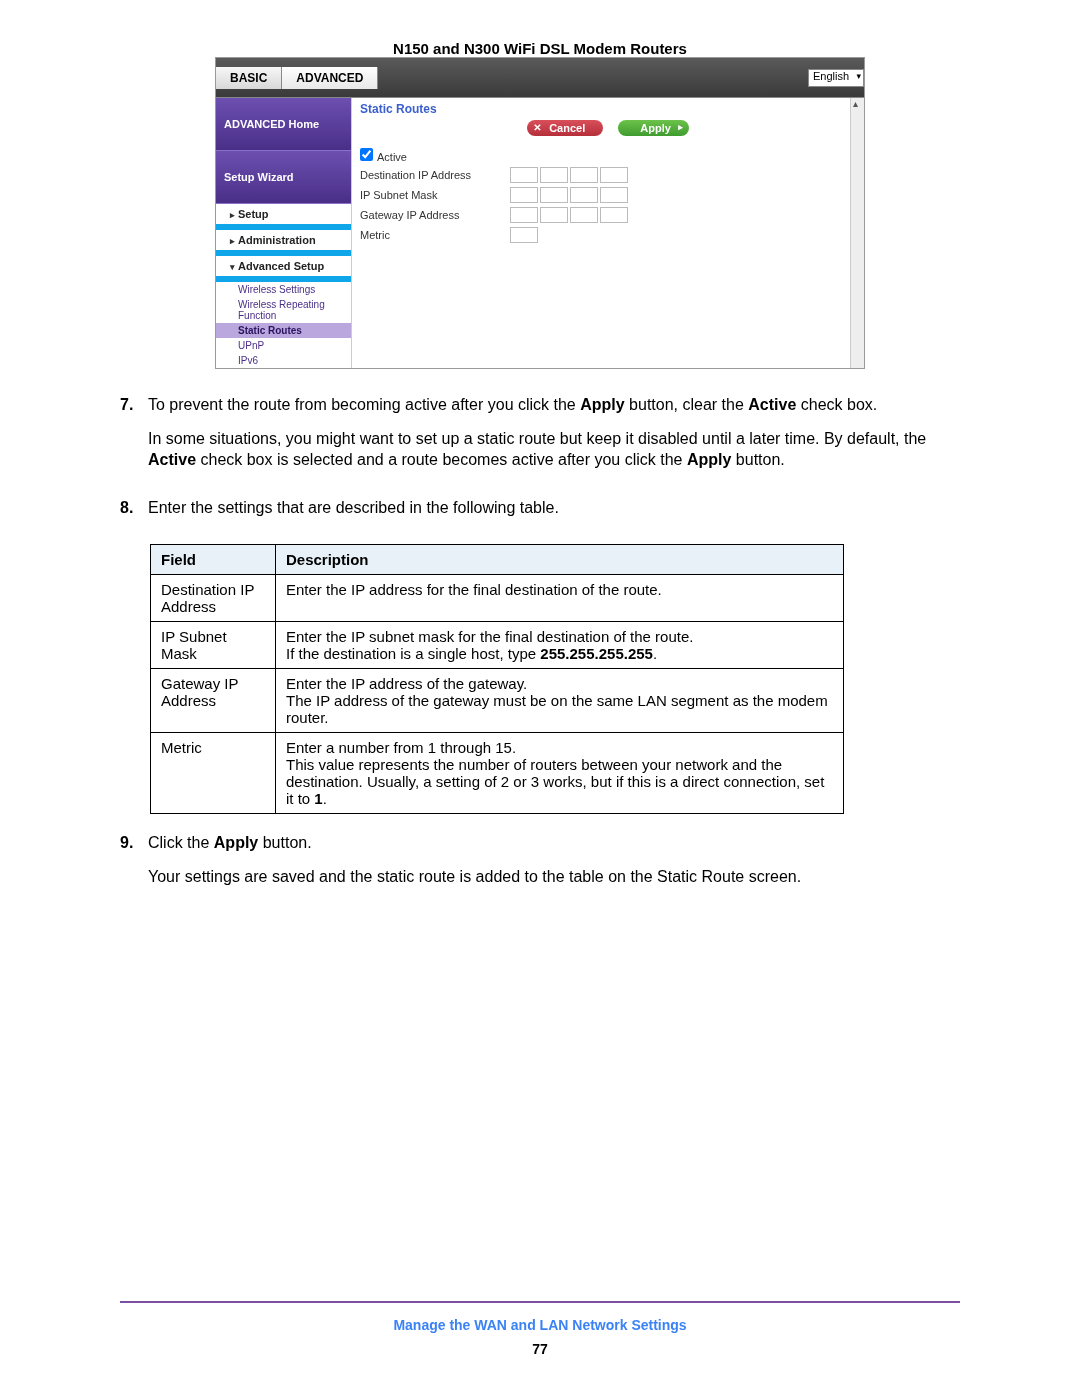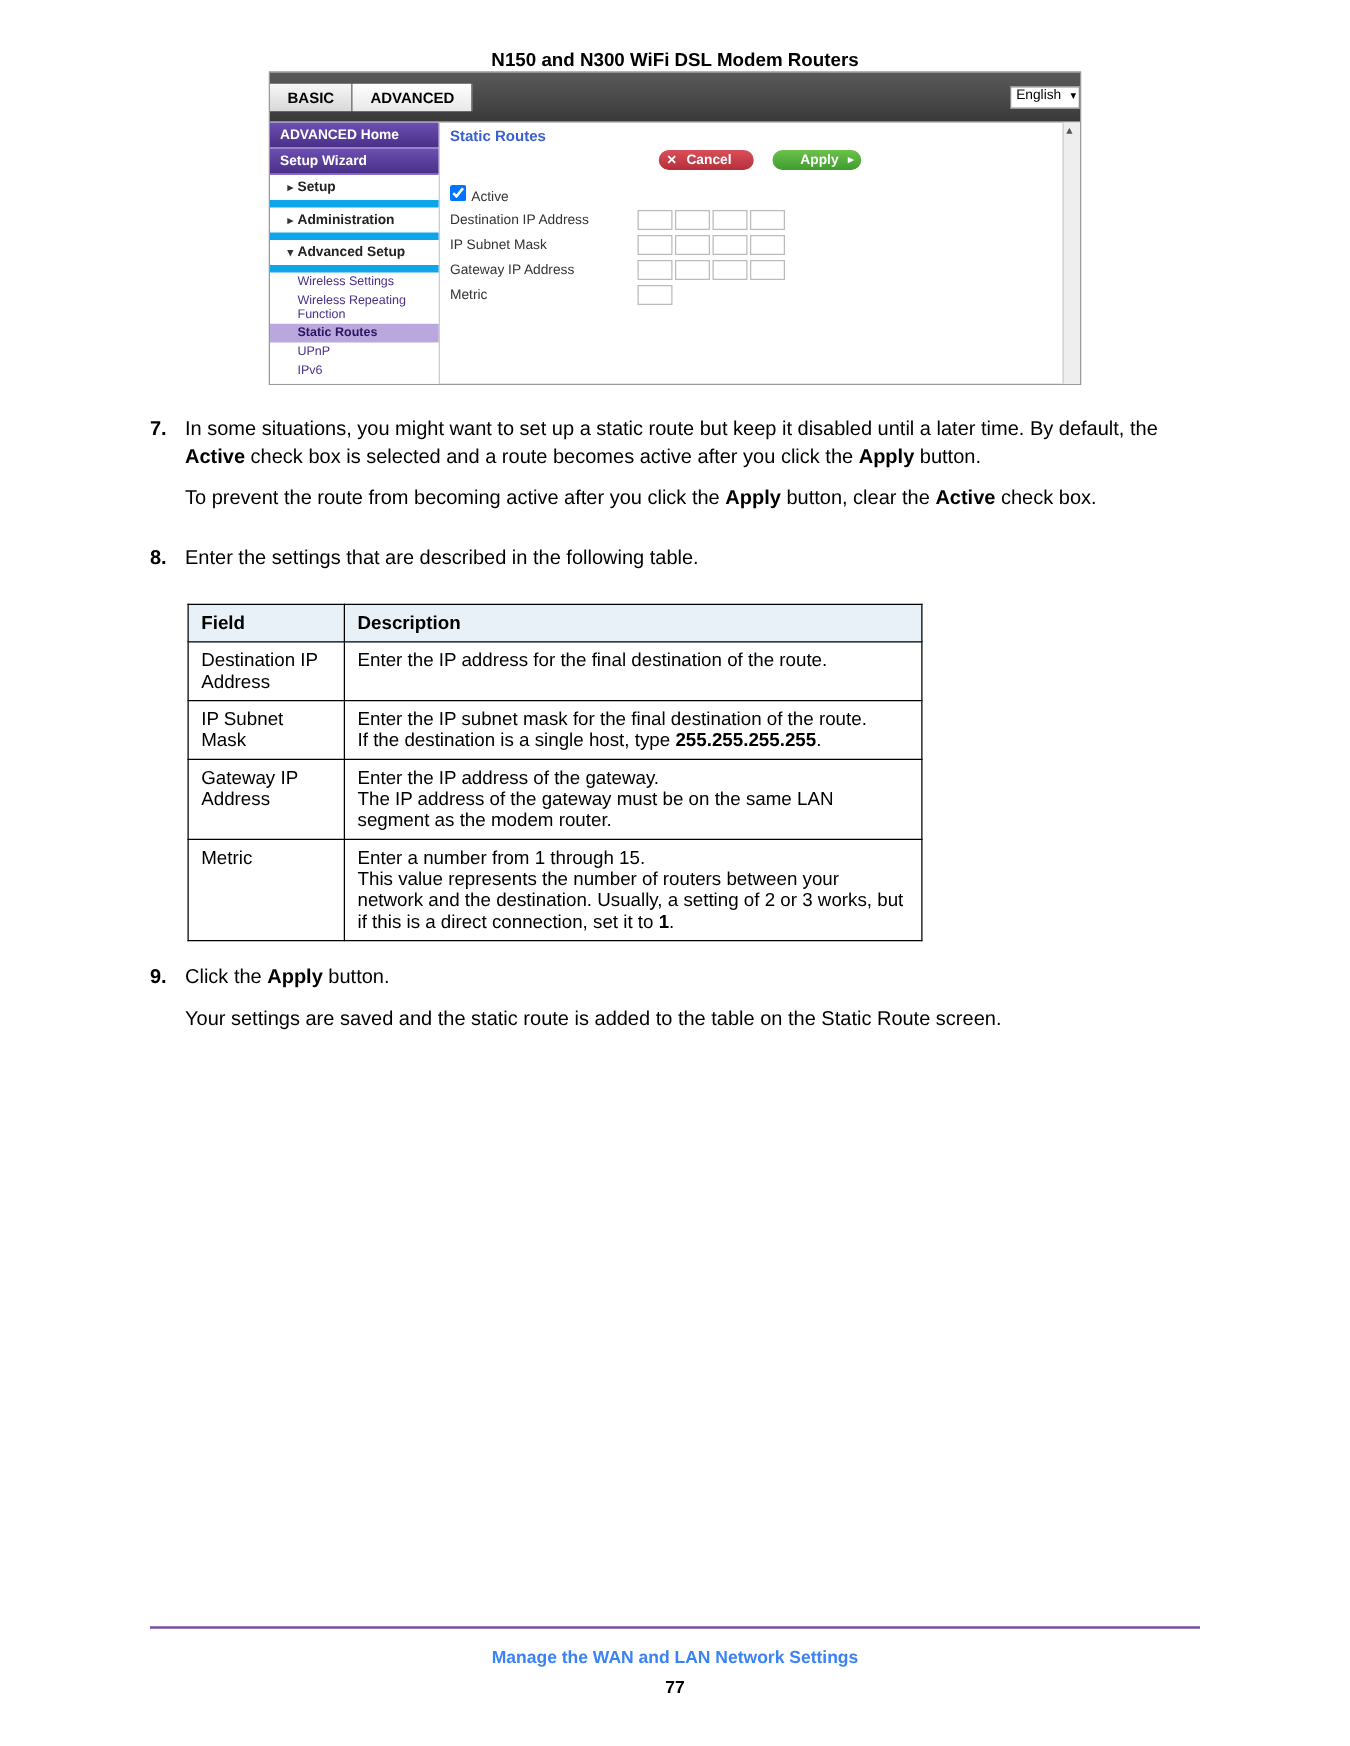--- a/index.html
+++ b/index.html
@@ -72,21 +72,21 @@
   }
   .sidebar {
     width: 135px;
     background: #fff;
     font-size: 11px;
   }
   .side-item {
     background: linear-gradient(#6c4fb0,#4a2f88);
     color: #fff;
     font-weight: bold;
-    padding: 4px 8px;
+    padding: 20px 8px;
     border-bottom: 1px solid #8a70c8;
     font-size: 11px;
   }
   .side-row {
     padding: 4px 8px 4px 14px;
     border-bottom: 6px solid #0ea5e9;
     font-weight: bold;
     color: #222;
     font-size: 11px;
     position: relative;
@@ -184,21 +184,21 @@
   .step-num {
     width: 28px;
     flex-shrink: 0;
     font-weight: bold;
     color: #000;
   }
   .step-body { flex: 1; }
   .step-body p { margin-bottom: 12px; }
   
   table.fieldtab {
-    width: 588px;
+    width: 694px;
     border-collapse: collapse;
     margin: 4px 0 18px 30px;
     font-size: 15px;
     padding-left: 27px;
   }
   table.fieldtab th, table.fieldtab td {
     border: 1px solid #000;
     padding: 6px 10px;
     text-align: left;
     vertical-align: top;
@@ -298,22 +298,22 @@
           </div>
         <div class="scrollbar"></div>
       </div>
     </div>
   </div>
 
   <div class="instr-block">
     <div class="step">
       <div class="step-num">7.</div>
       <div class="step-body">
+        <p><span>To prevent the route from becoming active after you click the </span><b>Apply</b><span> button, clear the </span><b>Active</b><span> check box.</span></p>
         <p><span>In some situations, you might want to set up a static route but keep it disabled until a later time. By default, the </span><b>Active</b><span> check box is selected and a route becomes active after you click the </span><b>Apply</b><span> button.</span></p>
-        <p><span>To prevent the route from becoming active after you click the </span><b>Apply</b><span> button, clear the </span><b>Active</b><span> check box.</span></p>
       </div>
     </div>
 
     <div class="step">
       <div class="step-num">8.</div>
       <div class="step-body">
         <p>Enter the settings that are described in the following table.</p>
       </div>
     </div>
   </div>

